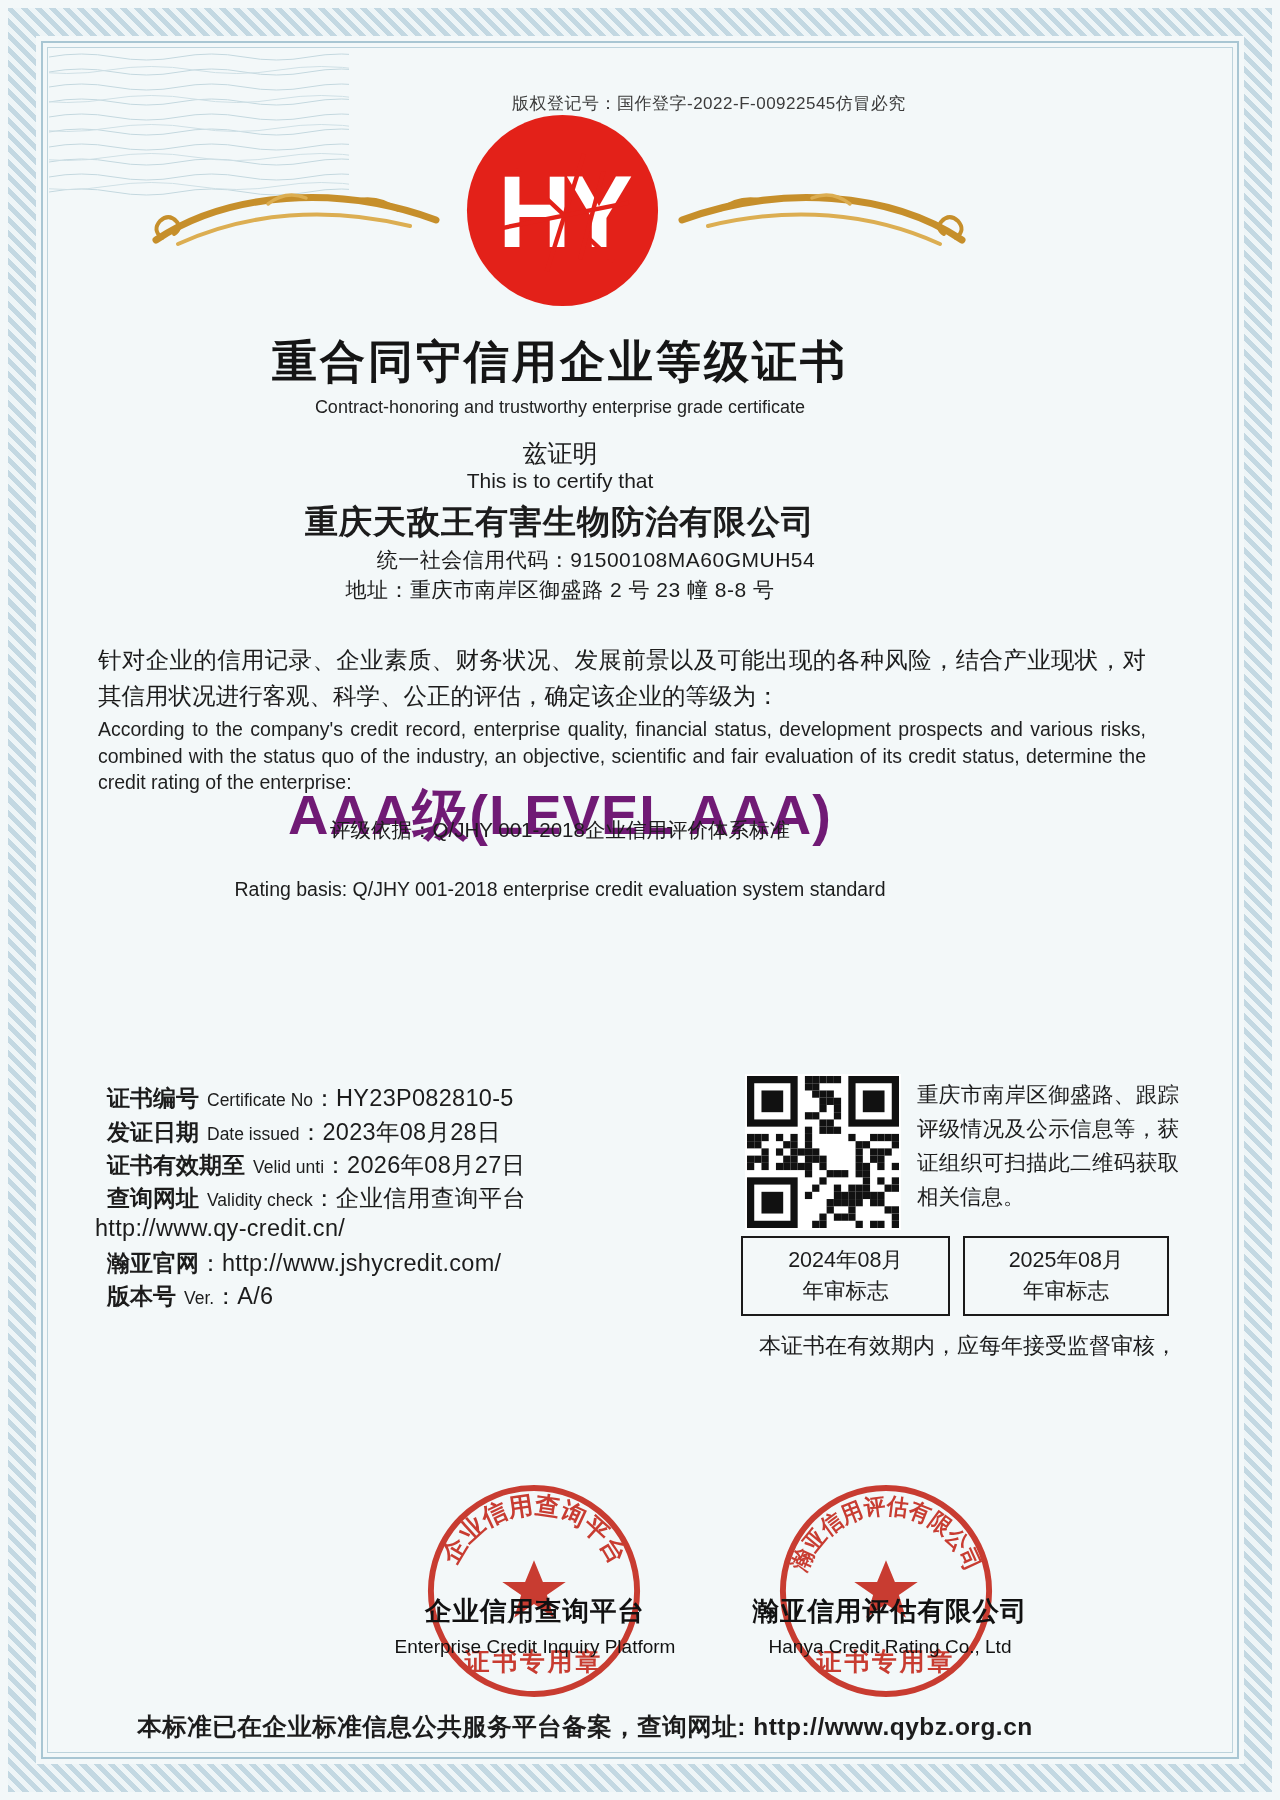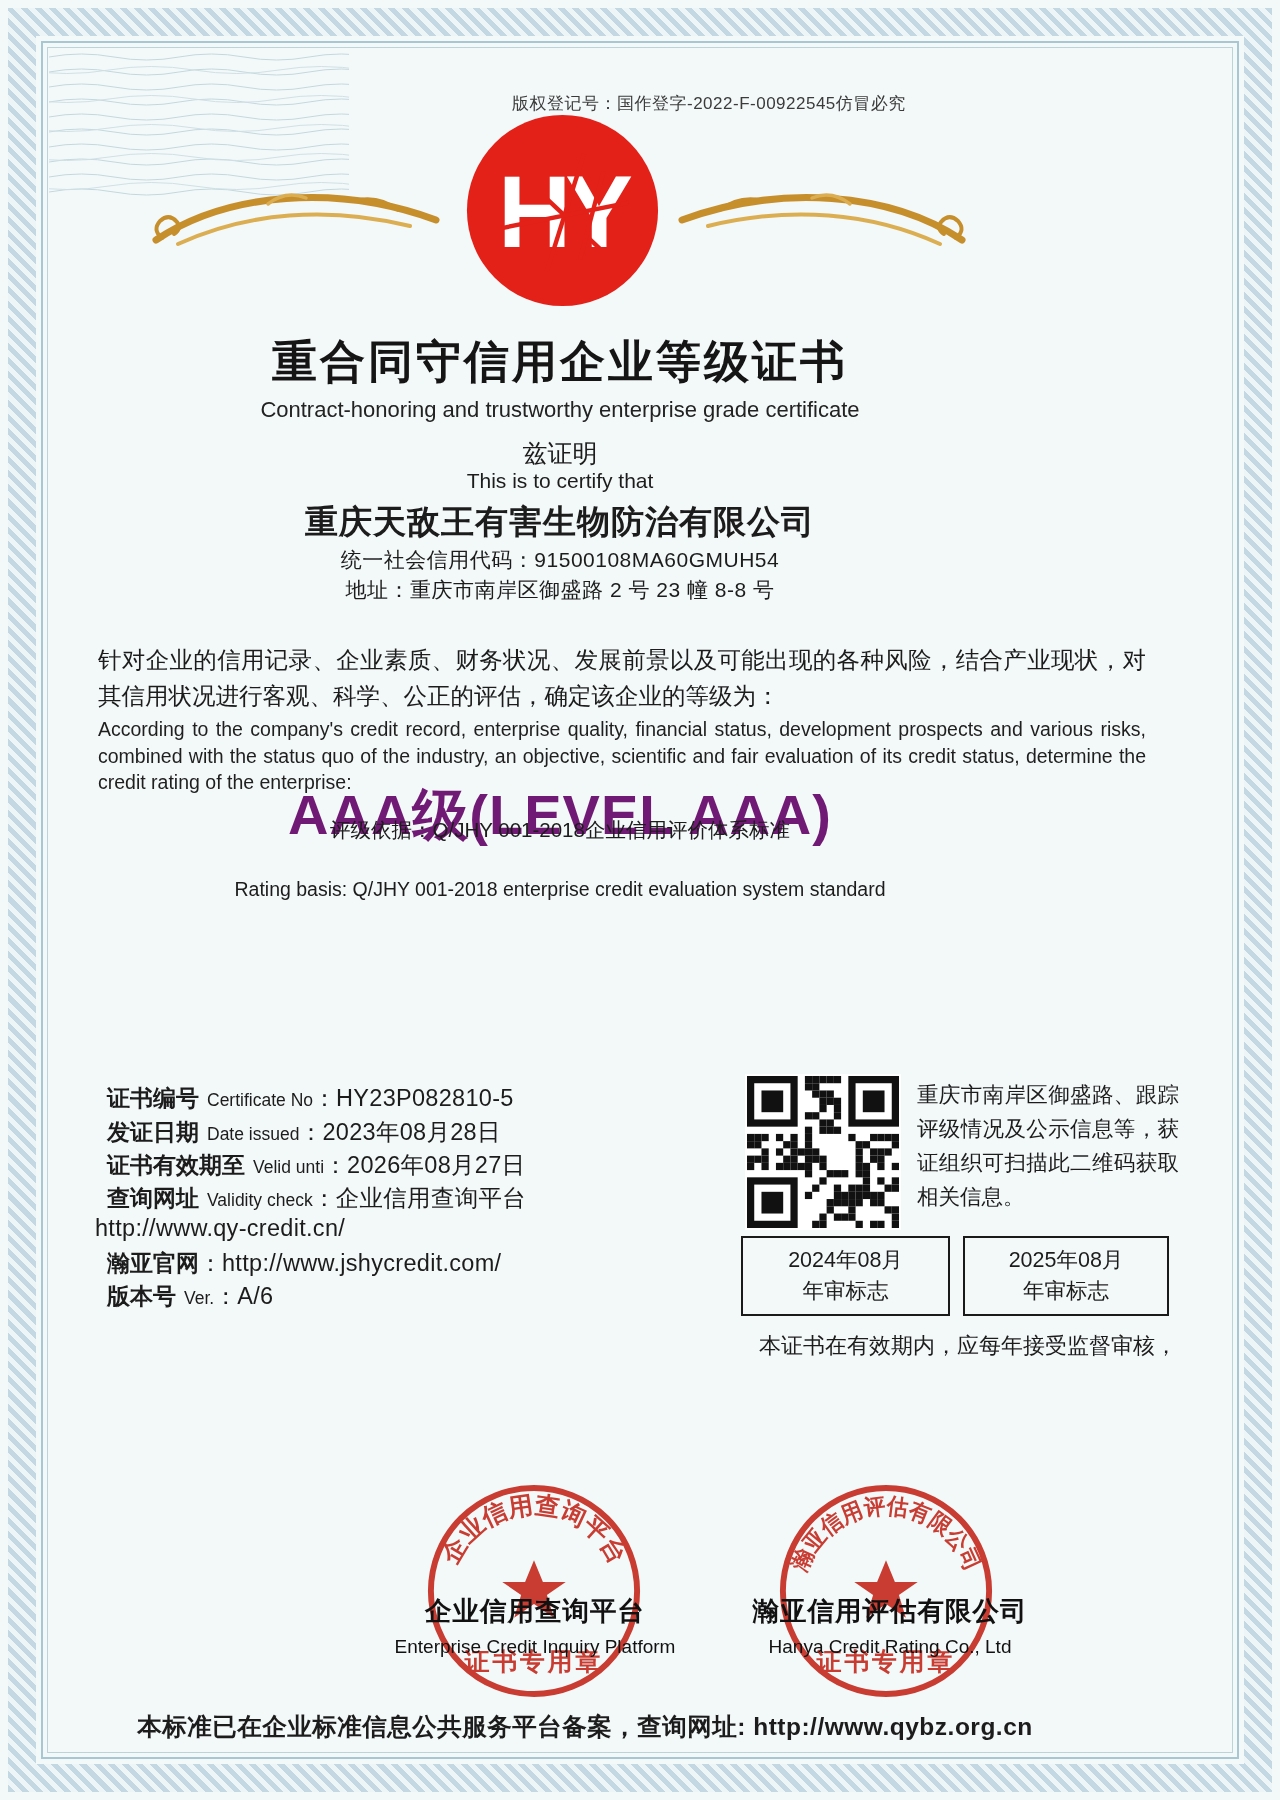--- a/index.html
+++ b/index.html
@@ -10,21 +10,21 @@
     z-index:0;}
   .band-inner{position:absolute;inset:36px;background:#f3f8f9;z-index:0;}
   .frame1{position:absolute;inset:41px;border:2px solid #a9c6d3;z-index:1;pointer-events:none;}
   .frame2{position:absolute;inset:47px;border:1px solid #bdd3dc;z-index:1;pointer-events:none;}
   .waves{position:absolute;left:49px;top:49px;right:49px;bottom:49px;z-index:0;opacity:.65;}
   .content{position:absolute;inset:0;z-index:2;}
   .abs{position:absolute;}
   .cblock{position:absolute;left:0;width:1120px;text-align:center;}
   .copyright{font-size:17px;color:#3b3b3b;letter-spacing:.5px;}
   .title-zh{font-size:45px;font-weight:600;letter-spacing:3px;color:#151515;}
-  .title-en{font-size:22px;font-weight:500;color:#222;}
+  .title-en{font-size:18px;font-weight:500;color:#222;}
   .certify-zh{font-size:25px;font-weight:500;}
   .certify-en{font-size:21px;}
   .company{font-size:33px;font-weight:800;letter-spacing:1px;}
   .codeline{font-size:21px;font-weight:500;letter-spacing:.5px;}
   .para{font-size:23.5px;line-height:36px;font-weight:500;text-align:justify;}
   .para-en{font-size:19.5px;line-height:26.5px;color:#1f1f1f;text-align:justify;}
   .rating{font-size:56px;font-weight:800;letter-spacing:1px;}
   .basis-zh{font-size:20.5px;font-weight:500;}
   .basis-en{font-size:19.5px;}
   .details{position:absolute;left:95px;top:1083px;width:580px;}
@@ -95,21 +95,21 @@
       <path d="M14 60 q -10 -8 -2 -17 q 9 -8 17 1 q 5 7 -3 12" fill="none" stroke="#c68f2b" stroke-width="4" stroke-linecap="round"></path>
       <path d="M120 26 q 18 -14 38 -6" fill="none" stroke="#dcae52" stroke-width="3.5" stroke-linecap="round"></path>
       <path d="M210 22 q 22 -4 40 10" fill="none" stroke="#c68f2b" stroke-width="3.5" stroke-linecap="round"></path>
     </svg>
 
     <div class="cblock title-zh" style="top:332px;">重合同守信用企业等级证书</div>
     <div class="cblock title-en" style="top:397px;">Contract-honoring and trustworthy enterprise grade certificate</div>
     <div class="cblock certify-zh" style="top:437px;">兹证明</div>
     <div class="cblock certify-en" style="top:469px;">This is to certify that</div>
     <div class="cblock company" style="top:500px;">重庆天敌王有害生物防治有限公司</div>
-    <div class="cblock codeline" style="top:546px;">统一社会信用代码：91500108MA60GMUH54</div>
+    <div class="cblock codeline" style="top:546px;padding-left:36px;">统一社会信用代码：91500108MA60GMUH54</div>
     <div class="cblock codeline" style="top:576px;">地址：重庆市南岸区御盛路 2 号 23 幢 8-8 号</div>
 
     <div class="abs para" style="left:98px;top:642px;width:1048px;">针对企业的信用记录、企业素质、财务状况、发展前景以及可能出现的各种风险，结合产业现状，对其信用状况进行客观、科学、公正的评估，确定该企业的等级为：</div>
     <div class="abs para-en" style="left:98px;top:716px;width:1048px;">According to the company's credit record, enterprise quality, financial status, development prospects and various risks, combined with the status quo of the industry, an objective, scientific and fair evaluation of its credit status, determine the credit rating of the enterprise:</div>
 
     <div class="cblock rating" style="top:778px;color:#701a75;">AAA级(LEVEL AAA)</div>
     <div class="cblock basis-zh" style="top:816px;">评级依据：Q/JHY 001-2018企业信用评价体系标准</div>
     <div class="cblock basis-en" style="top:878px;">Rating basis: Q/JHY 001-2018 enterprise credit evaluation system standard</div>
 
     <div class="details">

